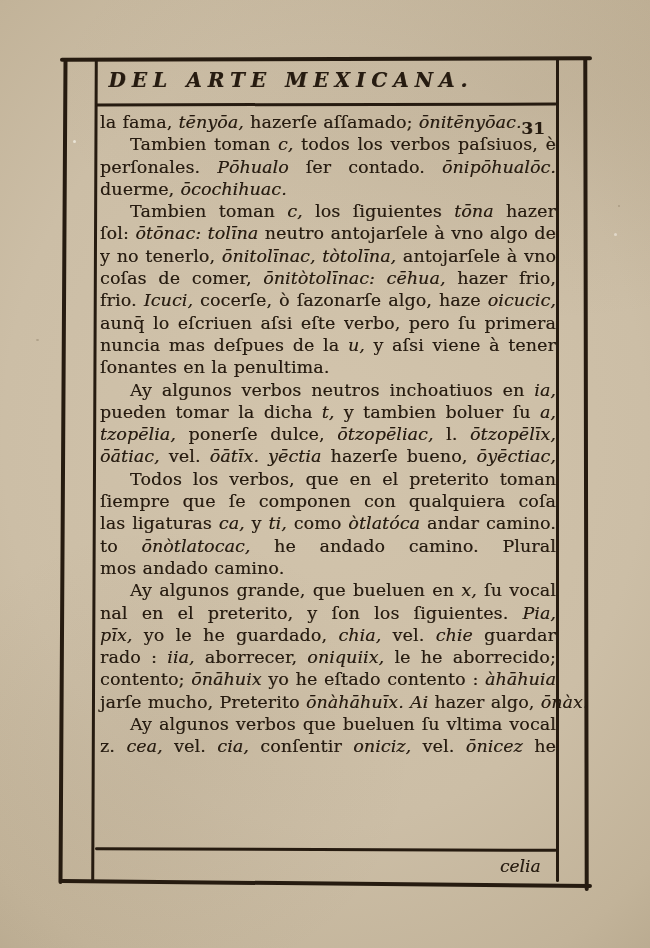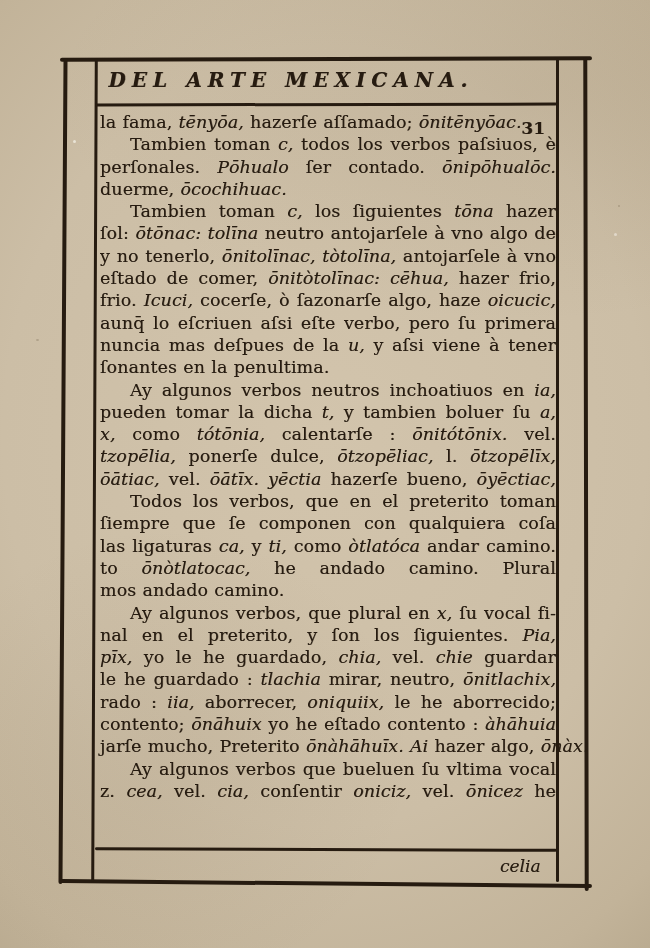--- a/index.html
+++ b/index.html
@@ -90,39 +90,37 @@
 </div>
 
 <div class="text-block">
     <div class="line"><span>la fama, </span><span class="it">tēnyōa, </span><span>hazerſe aſſamado; </span><span class="it">ōnitēnyōac.</span></div>
     <div class="line ind just"><span>Tambien toman </span><span class="it">c, </span><span>todos los verbos paſsiuos, è im-</span></div>
     <div class="line just"><span>perſonales. </span><span class="it">Pōhualo </span><span>ſer contado. </span><span class="it">ōnipōhualōc. cochihua </span></div>
     <div class="line"><span>duerme, </span><span class="it">ōcochihuac.</span></div>
     <div class="line ind just"><span>Tambien toman </span><span class="it">c, </span><span>los ſiguientes </span><span class="it">tōna </span><span>hazer calor, ò</span></div>
     <div class="line just"><span>ſol: </span><span class="it">ōtōnac: tolīna </span><span>neutro antojarſele à vno algo de comer,</span></div>
     <div class="line just"><span>y no tenerlo, </span><span class="it">ōnitolīnac, tòtolīna, </span><span>antojarſele à vno varias</span></div>
-    <div class="line just"><span>eſtado de comer, </span><span class="it">ōnitòtolīnac: cēhua,</span><span> hazer frio, </span></div>
+    <div class="line just"><span>coſas de comer, </span><span class="it">ōnitòtolīnac: cēhua,</span><span> hazer frio, </span></div>
     <div class="line just"><span>frio. </span><span class="it">Icuci,</span><span> cocerſe, ò ſazonarſe algo, haze </span><span class="it">oicucic,</span></div>
     <div class="line just"><span>aunq̄ lo eſcriuen aſsi eſte verbo, pero ſu primera </span></div>
     <div class="line just"><span>nuncia mas deſpues de la </span><span class="it">u,</span><span> y aſsi viene à tener dos con-</span></div>
     <div class="line"><span>ſonantes en la penultima.</span></div>
     <div class="line ind just"><span>Ay algunos verbos neutros inchoatiuos en </span><span class="it">ia,</span></div>
     <div class="line just"><span>pueden tomar la dicha </span><span class="it">t,</span><span> y tambien boluer ſu </span><span class="it">a,</span></div>
-    <div class="line just"><span class="it">x,</span><span> como </span><span class="it">tótōnia, </span><span>calentarſe : </span><span class="it">ōnitótōnix.</span><span> vel. </span></div>
     <div class="line just"><span class="it">tzopēlia,</span><span> ponerſe dulce, </span><span class="it">ōtzopēliac,</span><span> l. </span><span class="it">ōtzopēlīx, ātia </span></div>
     <div class="line just"><span class="it">ōātiac,</span><span> vel. </span><span class="it">ōātīx. yēctia </span><span>hazerſe bueno, </span><span class="it">ōyēctiac,</span></div>
     <div class="line ind just"><span>Todos los verbos, que en el preterito toman eſta </span></div>
     <div class="line just"><span>ſiempre que ſe componen con qualquiera coſa mediante</span></div>
     <div class="line just"><span>las ligaturas </span><span class="it">ca,</span><span> y </span><span class="it">ti,</span><span> como </span><span class="it">òtlatóca </span><span>andar camino. Preteri-</span></div>
     <div class="line just"><span>to </span><span class="it">ōnòtlatocac,</span><span> he andado camino. Plural </span></div>
     <div class="line"><span>mos andado camino.</span></div>
-    <div class="line ind just"><span>Ay algunos verbos, que plural en </span><span class="it">x,</span><span> ſu vocal fi-</span></div>
+    <div class="line ind just"><span>Ay algunos grande, que bueluen en </span><span class="it">x,</span><span> ſu vocal fi-</span></div>
     <div class="line just"><span>nal en el preterito, y ſon los ſiguientes. </span><span class="it">Pia,</span></div>
     <div class="line just"><span class="it">pīx,</span><span> yo le he guardado, </span><span class="it">chia,</span><span> vel. </span><span class="it">chie </span><span>guardar </span></div>
-    <div class="line just"><span>le he guardado : </span><span class="it">tlachia </span><span>mirar, neutro, </span><span class="it">ōnitlachix,</span></div>
     <div class="line just"><span>rado : </span><span class="it">iia,</span><span> aborrecer, </span><span class="it">oniquiix,</span><span> le he aborrecido; </span></div>
     <div class="line just"><span>contento; </span><span class="it">ōnāhuix </span><span>yo he eſtado contento : </span><span class="it">àhāhuia </span></div>
     <div class="line"><span>jarſe mucho, Preterito </span><span class="it">ōnàhāhuīx. Ai </span><span>hazer algo, </span><span class="it">ōnàx.</span></div>
     <div class="line ind just"><span>Ay algunos verbos que bueluen ſu vltima vocal en</span></div>
     <div class="line just"><span>z. </span><span class="it">cea,</span><span> vel. </span><span class="it">cia,</span><span> conſentir </span><span class="it">oniciz,</span><span> vel. </span><span class="it">ōnicez </span><span>he conſentido:</span></div>
   </div>
 
 <div class="catchword">celia</div>
 
 <div class="speck" style="left:73px;top:140px;width:3px;height:3px;background:rgba(240,236,225,0.8);"></div>

